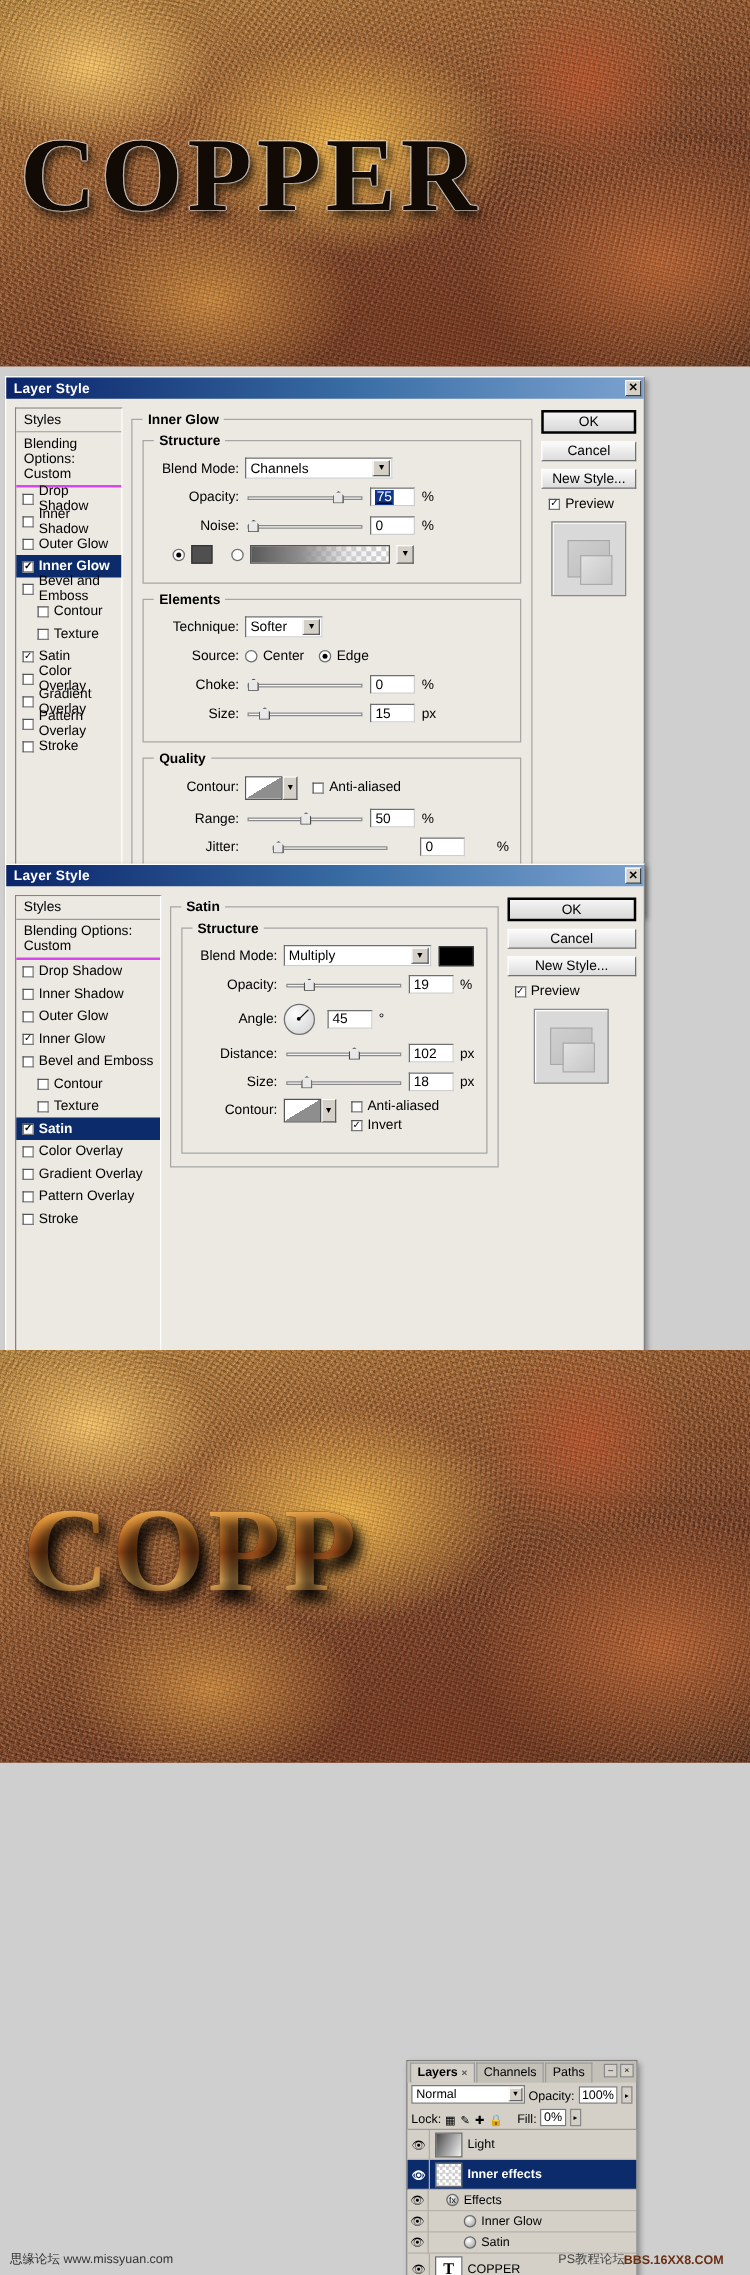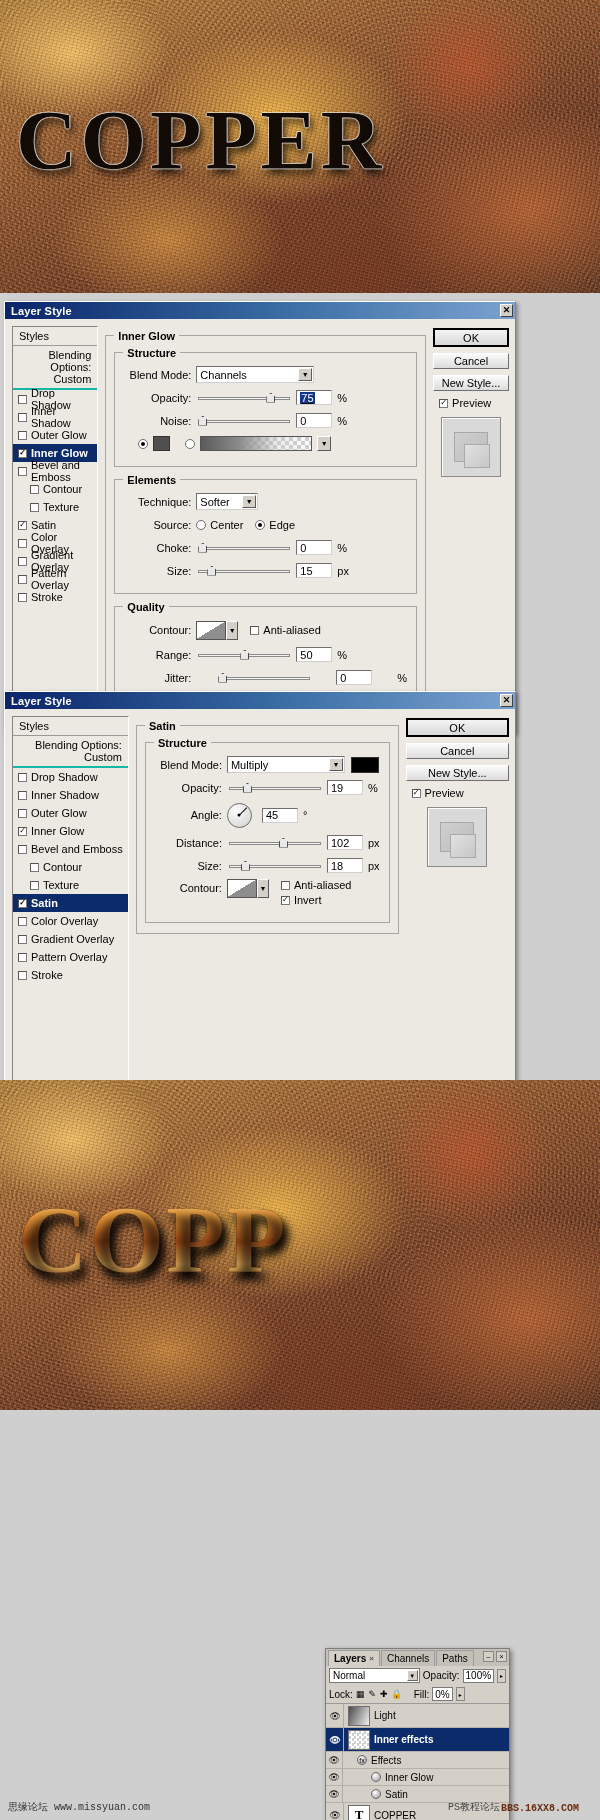--- a/index.html
+++ b/index.html
@@ -99,21 +99,21 @@
   
   .styles-list{
     width:122px; background:#ece9e3;
     border:1px solid #838383; border-right-color:#fff; border-bottom-color:#fff;
     align-self:flex-start;
   }
   .sl-head{
     padding:3px 6px; border-bottom:1px solid #9a9a9a;
     background:#ece9e3; font-size:11px;
   }
-  .sl-head.b2{ border-bottom:2px solid #14b8a6;text-align:right; }
+  .sl-head.b2{ border-bottom:2px solid #d946ef; }
   .sl-item{
     display:flex; align-items:center; gap:4px;
     padding:2px 4px 2px 5px; font-size:11px; height:18px;
   }
   .sl-item.indent{ padding-left:17px; }
   .sl-item.sel{ background:#0b2b6b; color:#fff; font-weight:bold; }
   .cb{
     width:9px;height:9px;flex:none;background:#fff;
     border:1px solid #7a7a7a; border-top-color:#555; border-left-color:#555;
     display:flex;align-items:center;justify-content:center;
@@ -257,21 +257,21 @@
   .pal-tab{
     padding:2px 5px 2px 5px; font-size:10px; background:#c3c0b8;
     border:1px solid #9c9c9c; border-bottom:none; margin-right:1px;
     display:flex; align-items:center; gap:3px;
   }
   .pal-tab.active{ background:#d4d0c8; font-weight:bold; }
   .pal-x{ font-size:8px; color:#555; }
   .pal-ctrls{ position:absolute; right:2px; top:2px; display:flex; gap:2px; align-items:center;}
   .pal-ctrl{ width:11px;height:11px;background:#d4d0c8;border:1px solid #888;
     display:flex;align-items:center;justify-content:center;font-size:7px;line-height:1;}
-  .pal-row{ display:flex; align-items:center; padding:2px 3px; gap:3px; }
+  .pal-row{ display:flex; align-items:flex-end; padding:2px 3px; gap:3px; }
   .mini-combo{
     height:15px; background:#fff; border:1px solid #7a7a7a;
     display:flex;align-items:center;padding-left:3px;font-size:10px;position:relative;
   }
   .mini-combo .arrow{
     position:absolute;right:1px;top:1px;width:11px;height:11px;background:#d4d0c8;
     border:1px solid #fff;border-right-color:#666;border-bottom-color:#666;
     display:flex;align-items:center;justify-content:center;font-size:6px;
   }
   .mini-num{
@@ -311,21 +311,21 @@
   .fxdot{
     width:10px;height:10px;border-radius:50%;
     background:radial-gradient(circle at 35% 30%,#fff,#9a9a9a);
     border:1px solid #6a6a6a; flex:none;
     display:flex;align-items:center;justify-content:center;font-size:7px;
   }
 
   
   .wm{
     position:absolute; bottom:6px; font-size:10px; color:#333;
-    font-family:Liberation Mono, monospace;
+    font-family:Liberation Sans, sans-serif;
   }
   .wm.left{ left:8px; }
   .wm.right{ right:21px; color:#6a2f12; font-weight:bold; }
   .wm.mid{ right:100px; color:#444; }
 </style>
 </head>
 <body>
 
 <div id="hero" class="texture">
   <div class="hero-title">COPPER</div>

